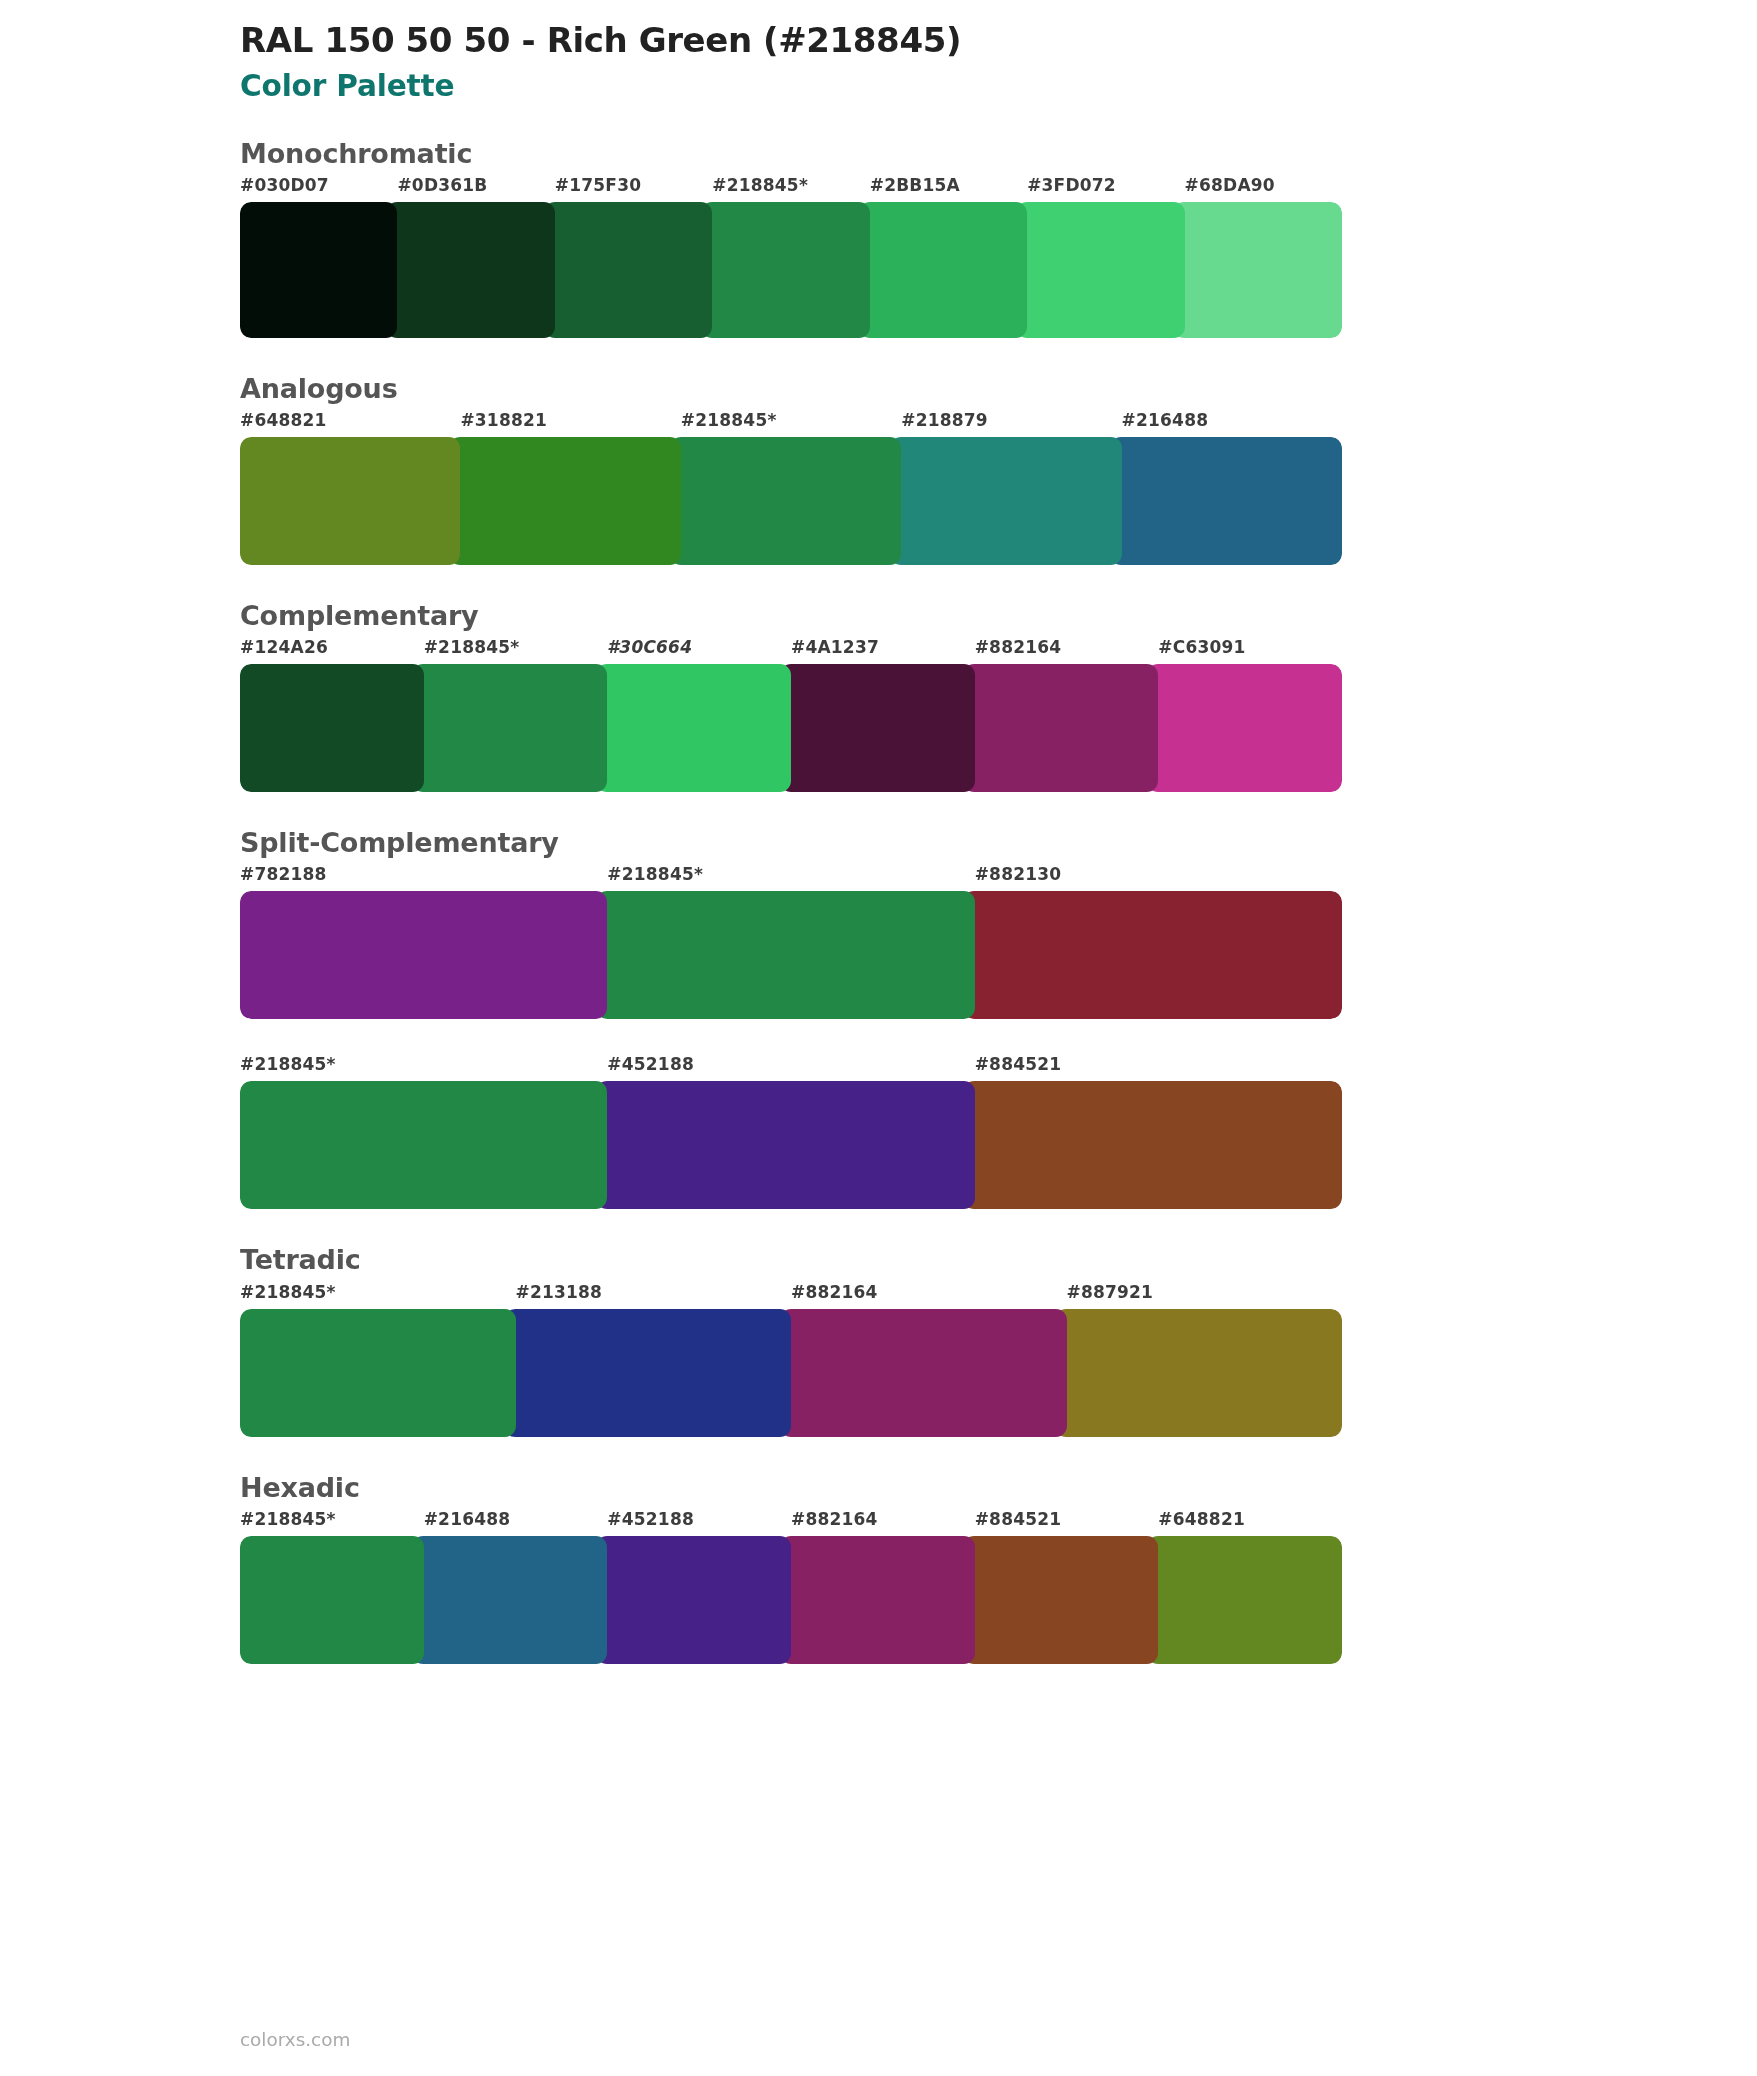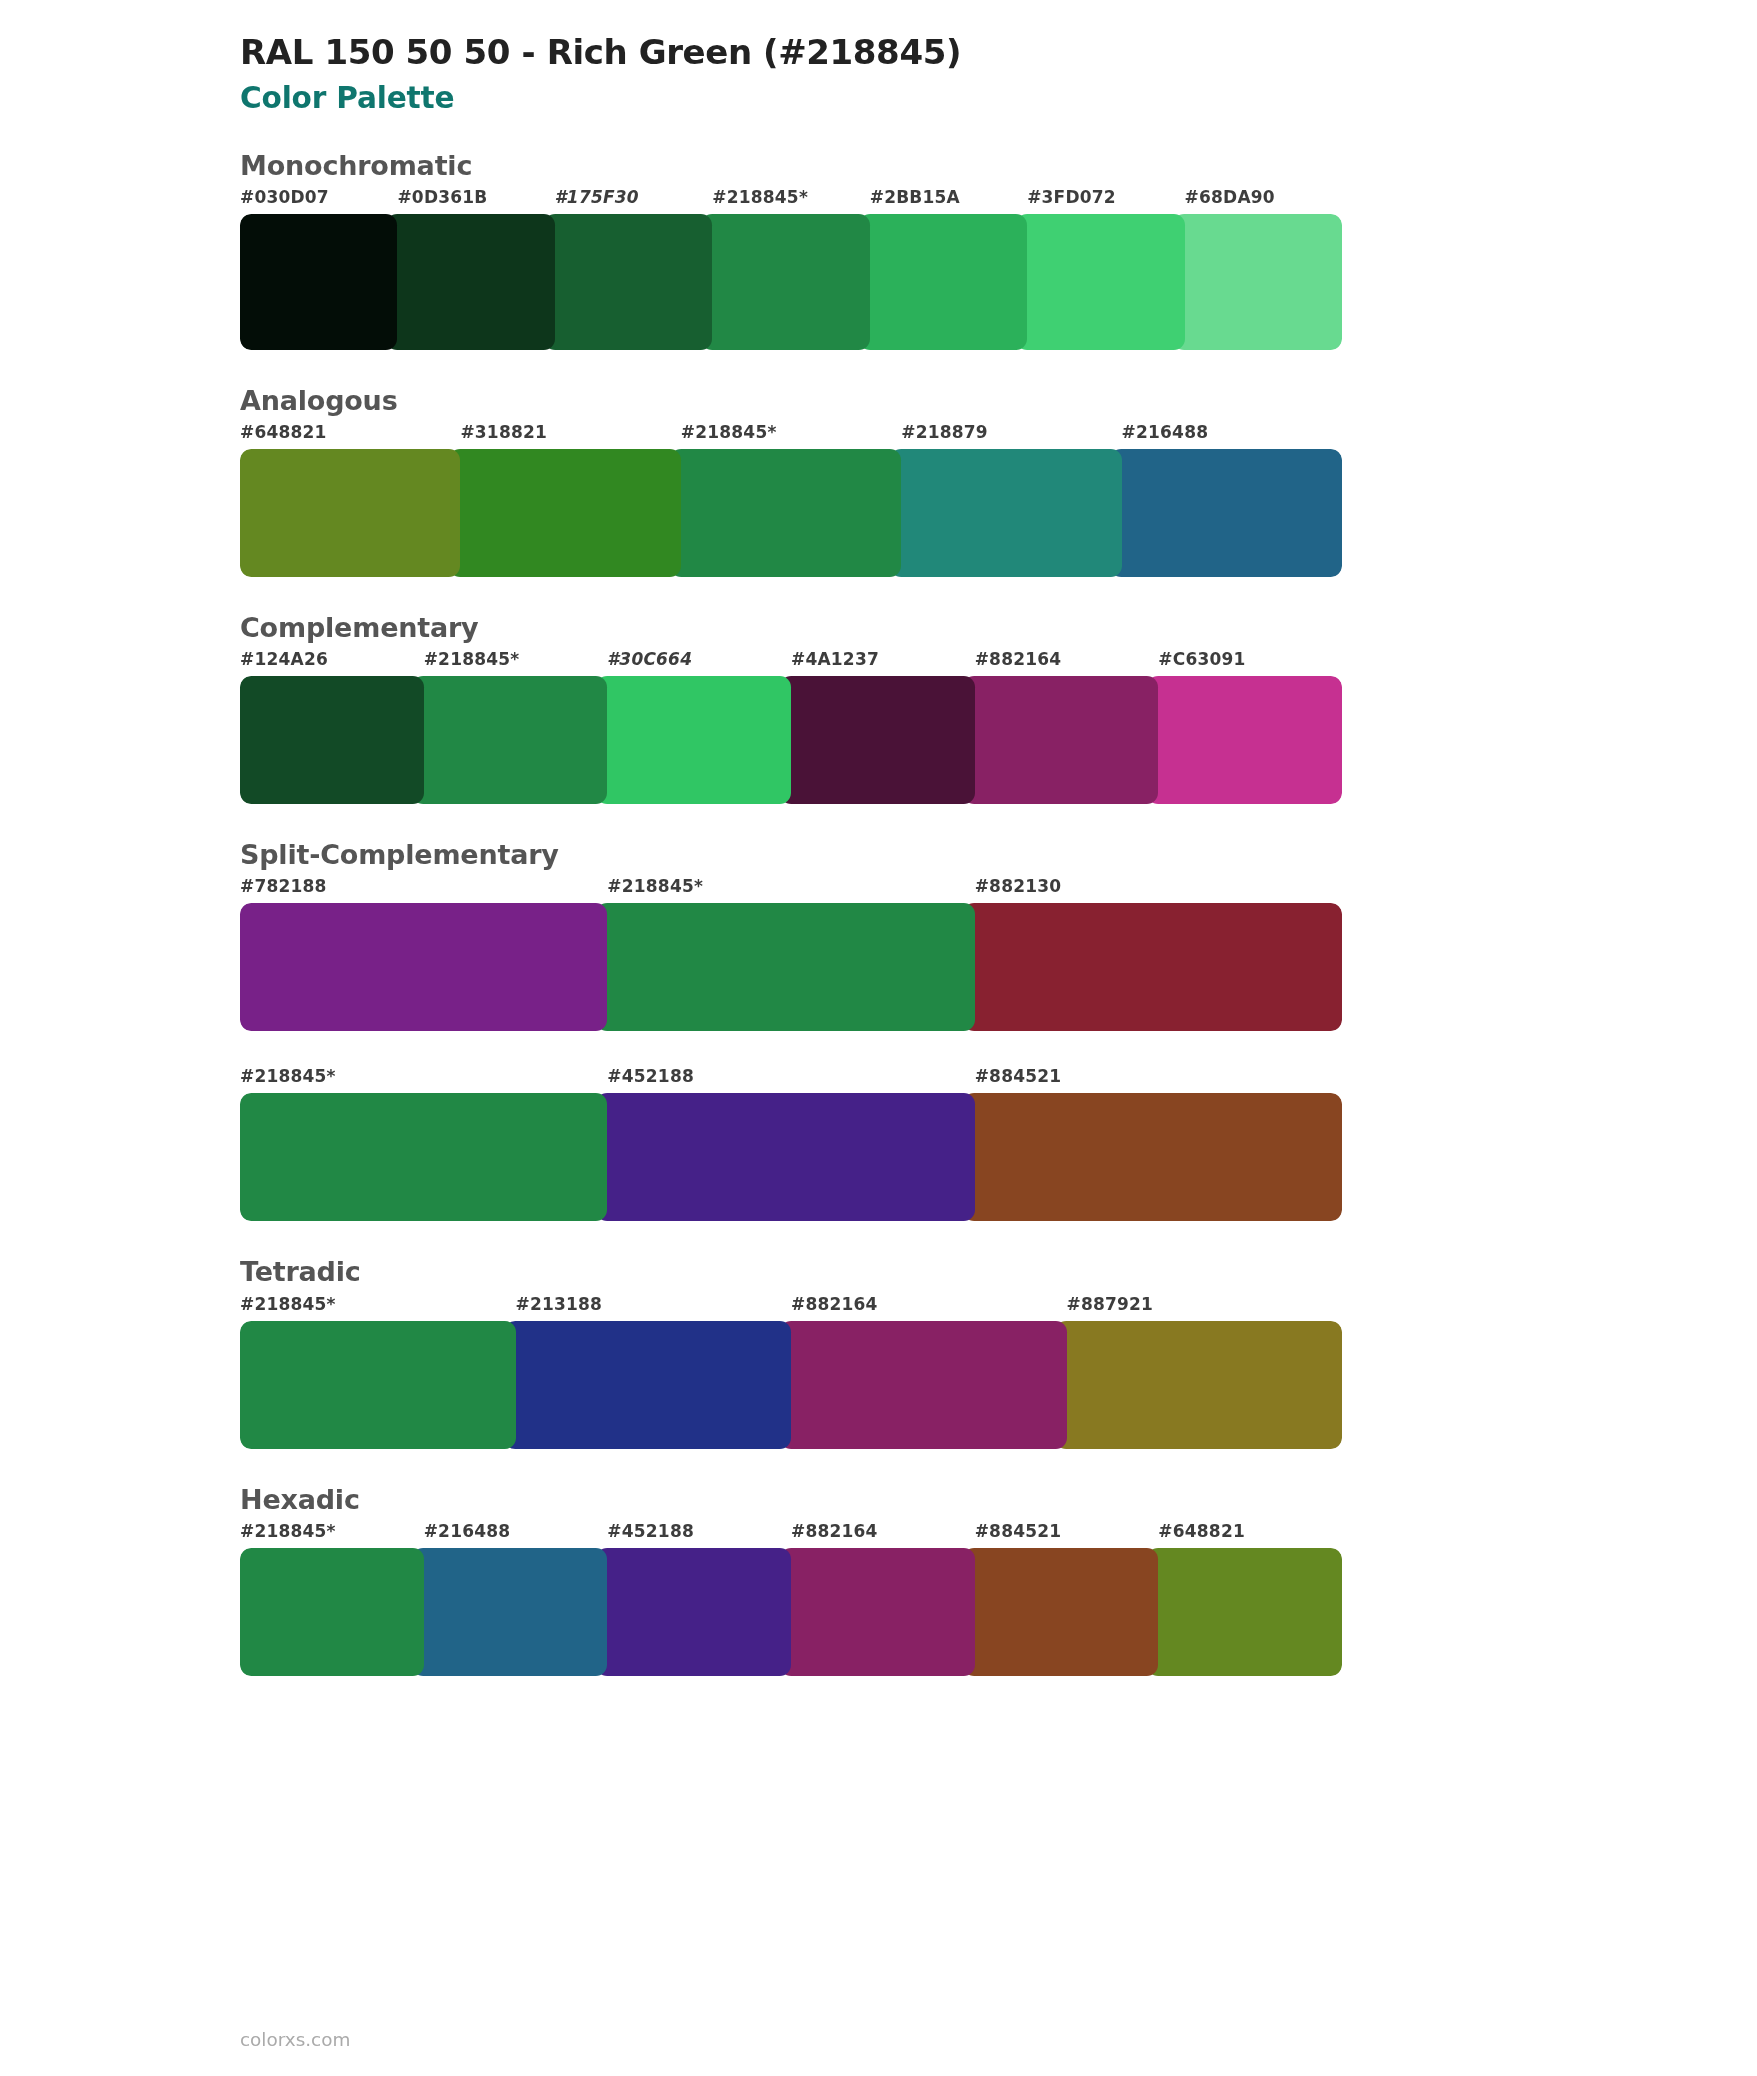--- a/index.html
+++ b/index.html
@@ -23,21 +23,20 @@
   .content {
     position: absolute;
     left: 240px;
     top: 0;
     width: 1102px;
   }
 
   
   .header {
     padding-top: 21px;
-    margin-top: 12px;
   }
   .page-title {
     font-size: 34px;
     font-weight: bold;
     color: #222222;
     letter-spacing: -0.4px;
     line-height: 1.12;
     margin: 0;
     white-space: nowrap;
   }
@@ -125,21 +124,21 @@
       <h2 class="page-subtitle">Color Palette</h2>
     </div>
 
     <div id="sections-host">
         <div class="section h-mono">
           <div class="section-title">Monochromatic</div>
           <div class="swatch-block">
             <div class="labels-row">
               <span class="swatch-label" style="left: 0%;">#030D07</span>
               <span class="swatch-label" style="left: 14.2857%;">#0D361B</span>
-              <span class="swatch-label" style="left: 28.5714%; font-style: italic;">#175F30</span>
+              <span class="swatch-label" style="left: 28.5714%;">#175F30</span>
               <span class="swatch-label" style="left: 42.8571%;">#218845*</span>
               <span class="swatch-label" style="left: 57.1429%;">#2BB15A</span>
               <span class="swatch-label" style="left: 71.4286%;">#3FD072</span>
               <span class="swatch-label" style="left: 85.7143%;">#68DA90</span>
             </div>
             <div class="bars-row">
               <div class="bar" title="#030D07" style="background: rgb(3, 13, 7); width: calc(14.2857% + 0px); z-index: 7;"></div>
               <div class="bar" title="#0D361B" style="background: rgb(13, 54, 27); width: calc(14.2857% + 11.2px); z-index: 6;"></div>
               <div class="bar" title="#175F30" style="background: rgb(23, 95, 48); width: calc(14.2857% + 11.2px); z-index: 5;"></div>
               <div class="bar" title="#218845*" style="background: rgb(33, 136, 69); width: calc(14.2857% + 11.2px); z-index: 4;"></div>

